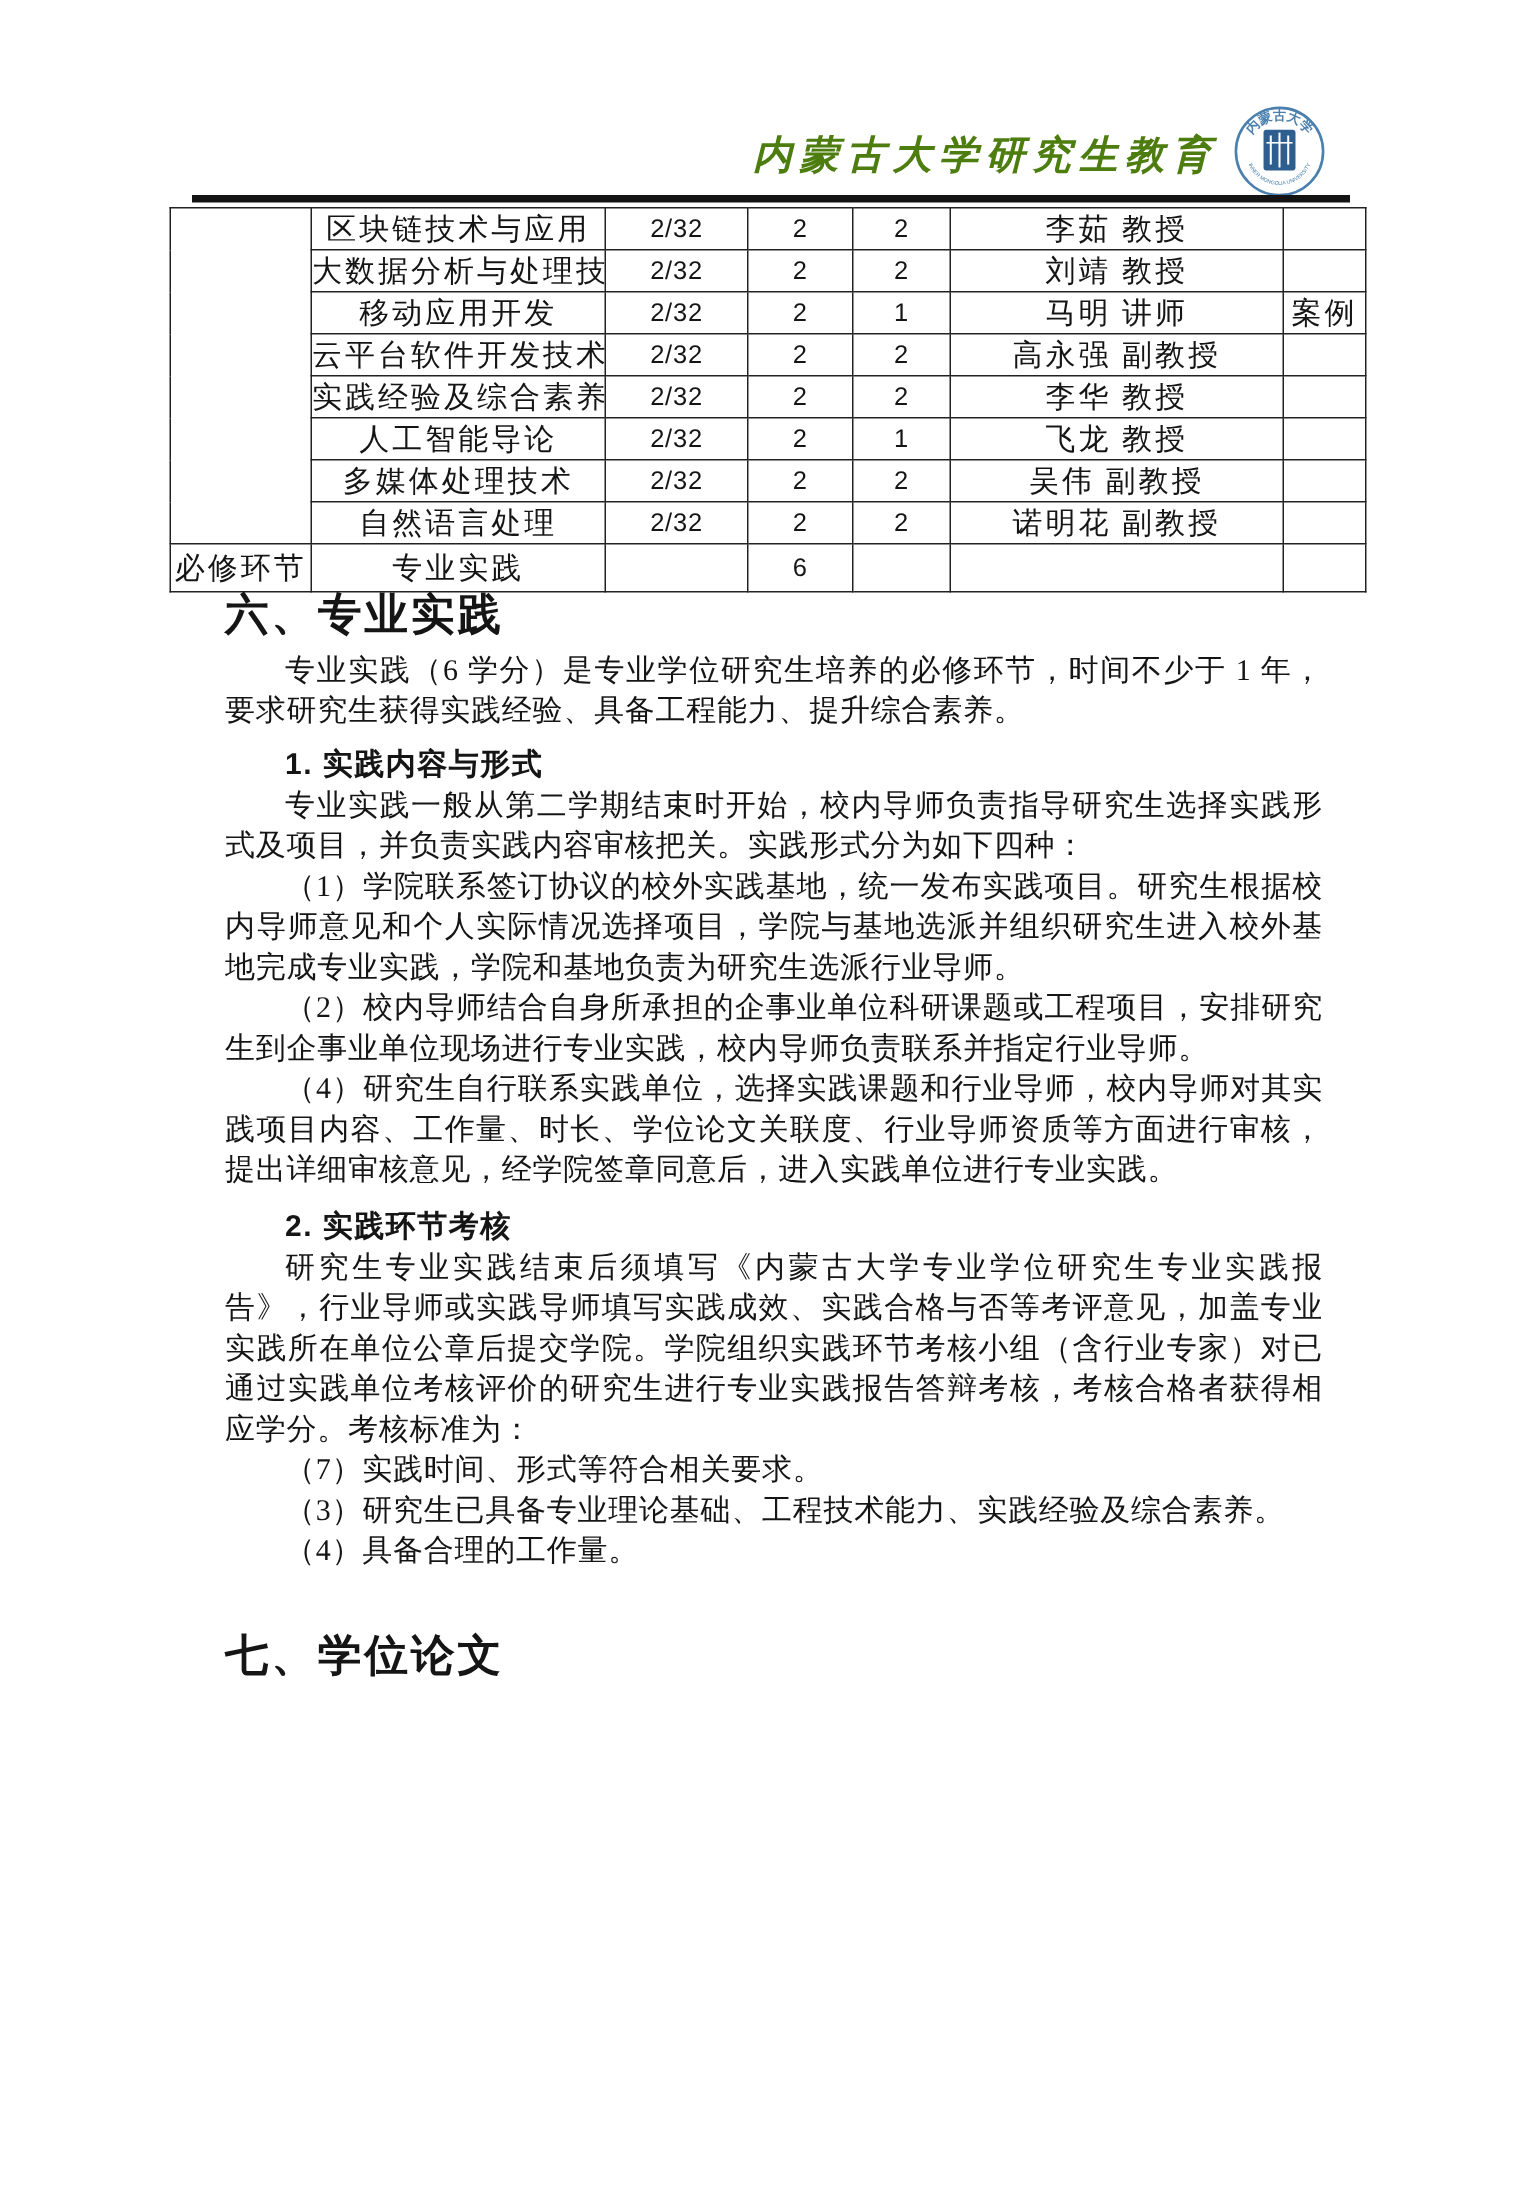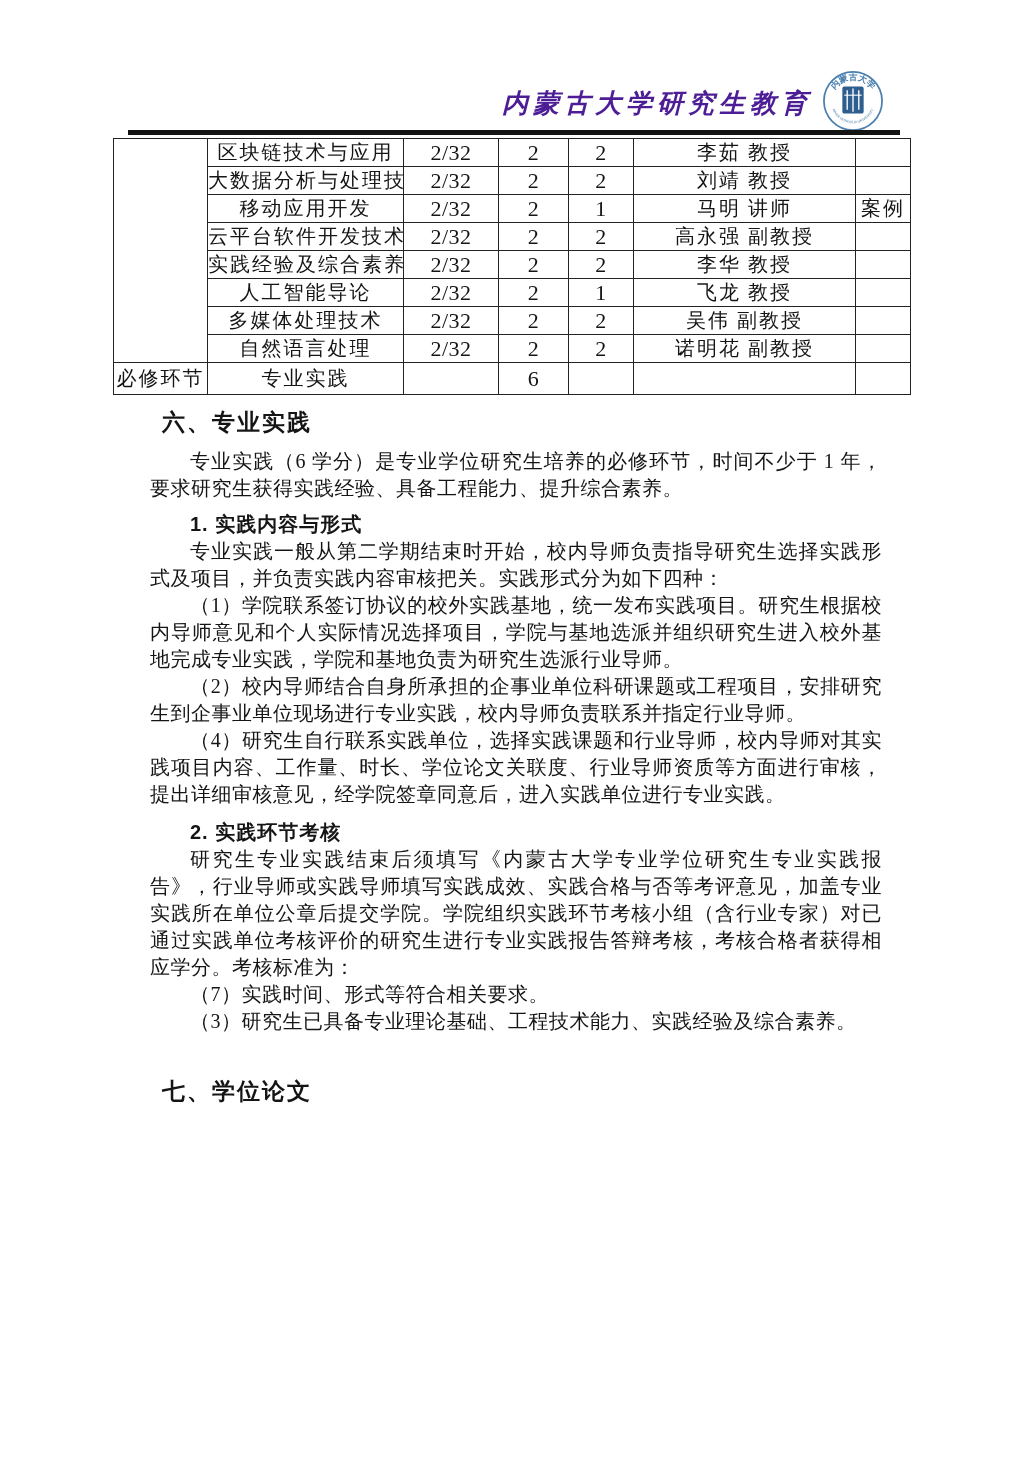--- a/index.html
+++ b/index.html
@@ -6,51 +6,51 @@
   .page {
     position:relative; width:1024px; height:1457px; background:#ffffff;
     font-family:"Liberation Serif","DejaVu Serif",serif; color:#151515; overflow:hidden;
   }
 
   
   .header-title {
     position:absolute; top:86px; left:0; width:812px; text-align:right;
     font-family:"DejaVu Serif","Liberation Serif",serif;
     font-size:26px; font-weight:bold; font-style:italic; letter-spacing:5px;
-    color:#4c1d95; white-space:nowrap;
+    color:#4d7c0f; white-space:nowrap;
   }
   .logo { position:absolute; top:70px; left:822px; width:62px; height:62px; }
   .header-rule {
     position:absolute; top:130px; left:128px; width:772px; height:5px;
     background:#141414;
   }
 
   
   table.ctable {
     position:absolute; top:138px; left:113px; width:797px;
     border-collapse:collapse; table-layout:fixed;
   }
   table.ctable td {
     border:1px solid #222; padding:0; text-align:center; vertical-align:middle;
     height:23px; font-size:20px; letter-spacing:2px; overflow:hidden; white-space:nowrap;
   }
   table.ctable tr.last-row td { height:31px; }
   table.ctable td.num {
-    font-family:Liberation Serif, serif; letter-spacing:0.5px; font-size:22px;
+    font-family:Liberation Sans, sans-serif; letter-spacing:0.5px; font-size:17px;
   }
 
   
   .content {
     position:absolute; top:396px; left:150px; width:732px;
     font-size:20px; line-height:27px; letter-spacing:0.5px; text-align:justify;
   }
   .sec-heading {
     font-family:"Liberation Sans","DejaVu Sans",sans-serif;
-    font-size:23px; font-weight:bold; letter-spacing:2px;
-    margin:12px; line-height:28px; text-align:left;
+    font-size:29px; font-weight:bold; letter-spacing:2px;
+    margin:0; line-height:28px; text-align:left;
   }
   .sub-heading {
     font-family:"Liberation Sans","DejaVu Sans",sans-serif;
     font-size:20px; font-weight:bold; letter-spacing:1px;
     margin:9px 0 0 0; line-height:27px; text-indent:2em; text-align:left;
   }
   .sub-heading.second { margin-top:11px; }
   p.para { margin:0; text-indent:2em; }
   p.intro { margin-top:10px; }
   .sec-heading.final { margin-top:42px; }
@@ -178,17 +178,18 @@
     <h3 class="sub-heading">1. 实践内容与形式</h3>
     <p class="para">专业实践一般从第二学期结束时开始，校内导师负责指导研究生选择实践形式及项目，并负责实践内容审核把关。实践形式分为如下四种：</p>
     <p class="para">（1）学院联系签订协议的校外实践基地，统一发布实践项目。研究生根据校内导师意见和个人实际情况选择项目，学院与基地选派并组织研究生进入校外基地完成专业实践，学院和基地负责为研究生选派行业导师。</p>
     <p class="para">（2）校内导师结合自身所承担的企事业单位科研课题或工程项目，安排研究生到企事业单位现场进行专业实践，校内导师负责联系并指定行业导师。</p>
     <p class="para">（4）研究生自行联系实践单位，选择实践课题和行业导师，校内导师对其实践项目内容、工作量、时长、学位论文关联度、行业导师资质等方面进行审核，提出详细审核意见，经学院签章同意后，进入实践单位进行专业实践。</p>
 
     <h3 class="sub-heading second">2. 实践环节考核</h3>
     <p class="para">研究生专业实践结束后须填写《内蒙古大学专业学位研究生专业实践报告》，行业导师或实践导师填写实践成效、实践合格与否等考评意见，加盖专业实践所在单位公章后提交学院。学院组织实践环节考核小组（含行业专家）对已通过实践单位考核评价的研究生进行专业实践报告答辩考核，考核合格者获得相应学分。考核标准为：</p>
     <p class="para">（7）实践时间、形式等符合相关要求。</p>
     <p class="para">（3）研究生已具备专业理论基础、工程技术能力、实践经验及综合素养。</p>
+    <p class="para">（4）具备合理的工作量。</p>
 
     <h2 class="sec-heading final">七、学位论文</h2>
   </div>
 
 </div>
 
 </body></html>

